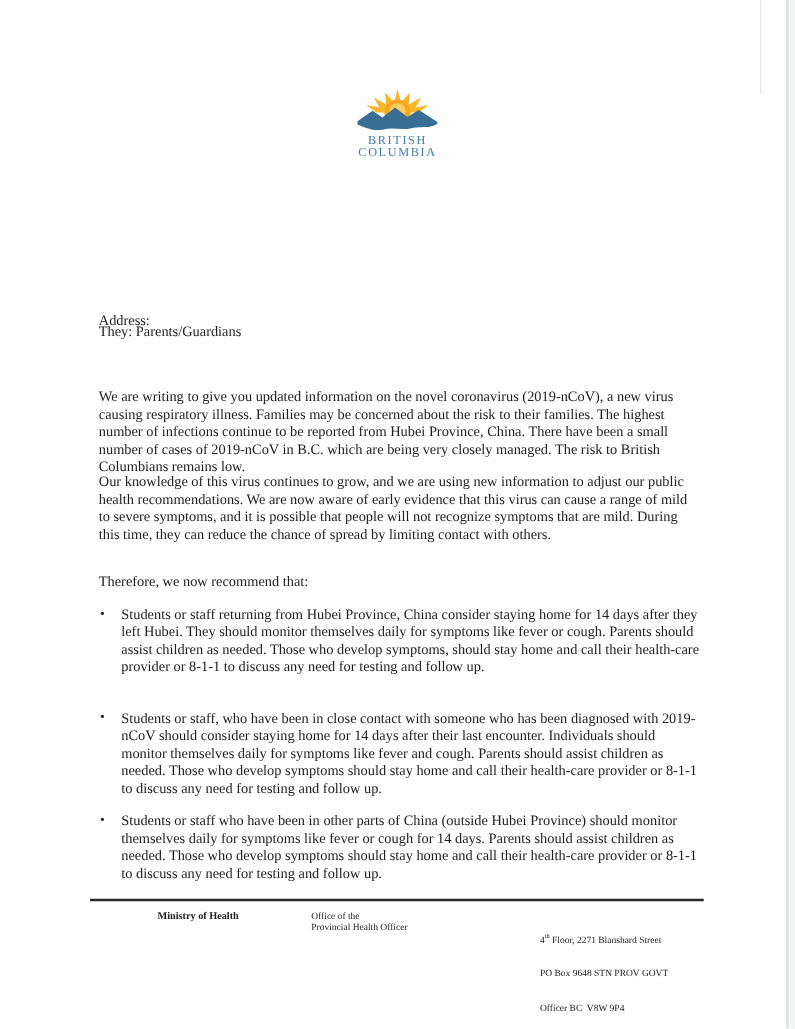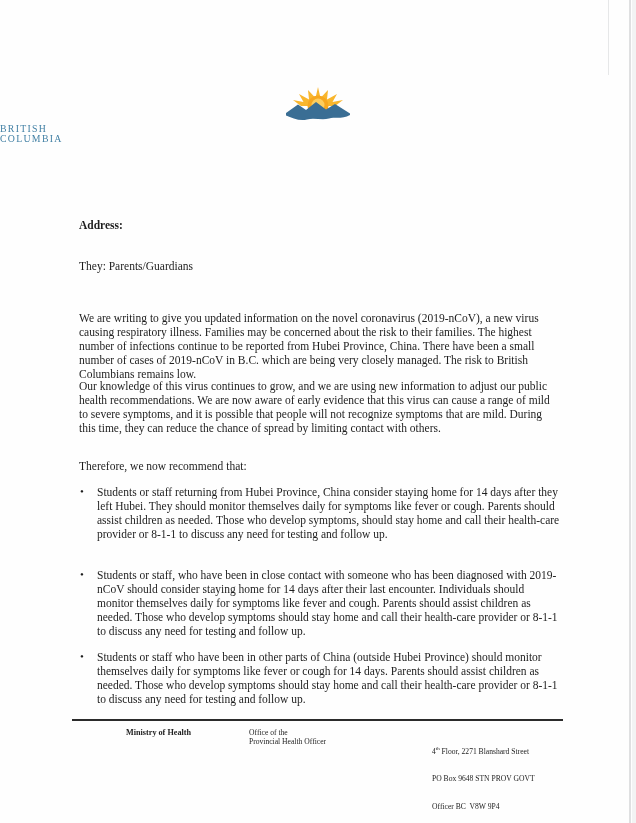--- a/index.html
+++ b/index.html
@@ -19,40 +19,40 @@
   }
   .scan-line-short {
     position: absolute; top: 0; right: 27px; width: 1px; height: 75px;
     background: #e6e7e8;
   }
   .scan-edge {
     position: absolute; top: 0; right: 0; width: 4px; height: 100%;
     background: #f2f3f3;
   }
   
-  .logo { position: absolute; top: 86px; left: 0; width: 636px; }
+  .logo { position: absolute; top: 70px; left: 0; width: 636px; text-align: center; }
   .logo svg { display: block; width: 66px; height: 38px; margin: 0 auto; }
   .logo-word {
     display: block;
     font-size: 9.8px;
     line-height: 10px;
     letter-spacing: 1.3px;
     color: #4381a5;
   }
   
   .tblock {
     position: absolute;
     left: 79px;
     width: 482px;
     font-size: 11.5px;
     line-height: 14.1px;
     text-align: left;
   }
   .date-line      { top: 190px; }
-  .address-line   { top: 218px; font-weight: bold; }
+  .address-line   { top: 250px; }
   .salutation     { top: 259px; }
   .para1          { top: 311px; }
   .para2          { top: 379px; }
   .recommend      { top: 459px; }
   .bullet1        { top: 485px; }
   .bullet2        { top: 568px; }
   .bullet3        { top: 650px; }
   .bullet { padding-left: 0; }
   .bullet .marker { position: absolute; left: 1px; top: -1px; font-size: 11px; }
   .bullet .btext  { display: block; margin-left: 18px; }

